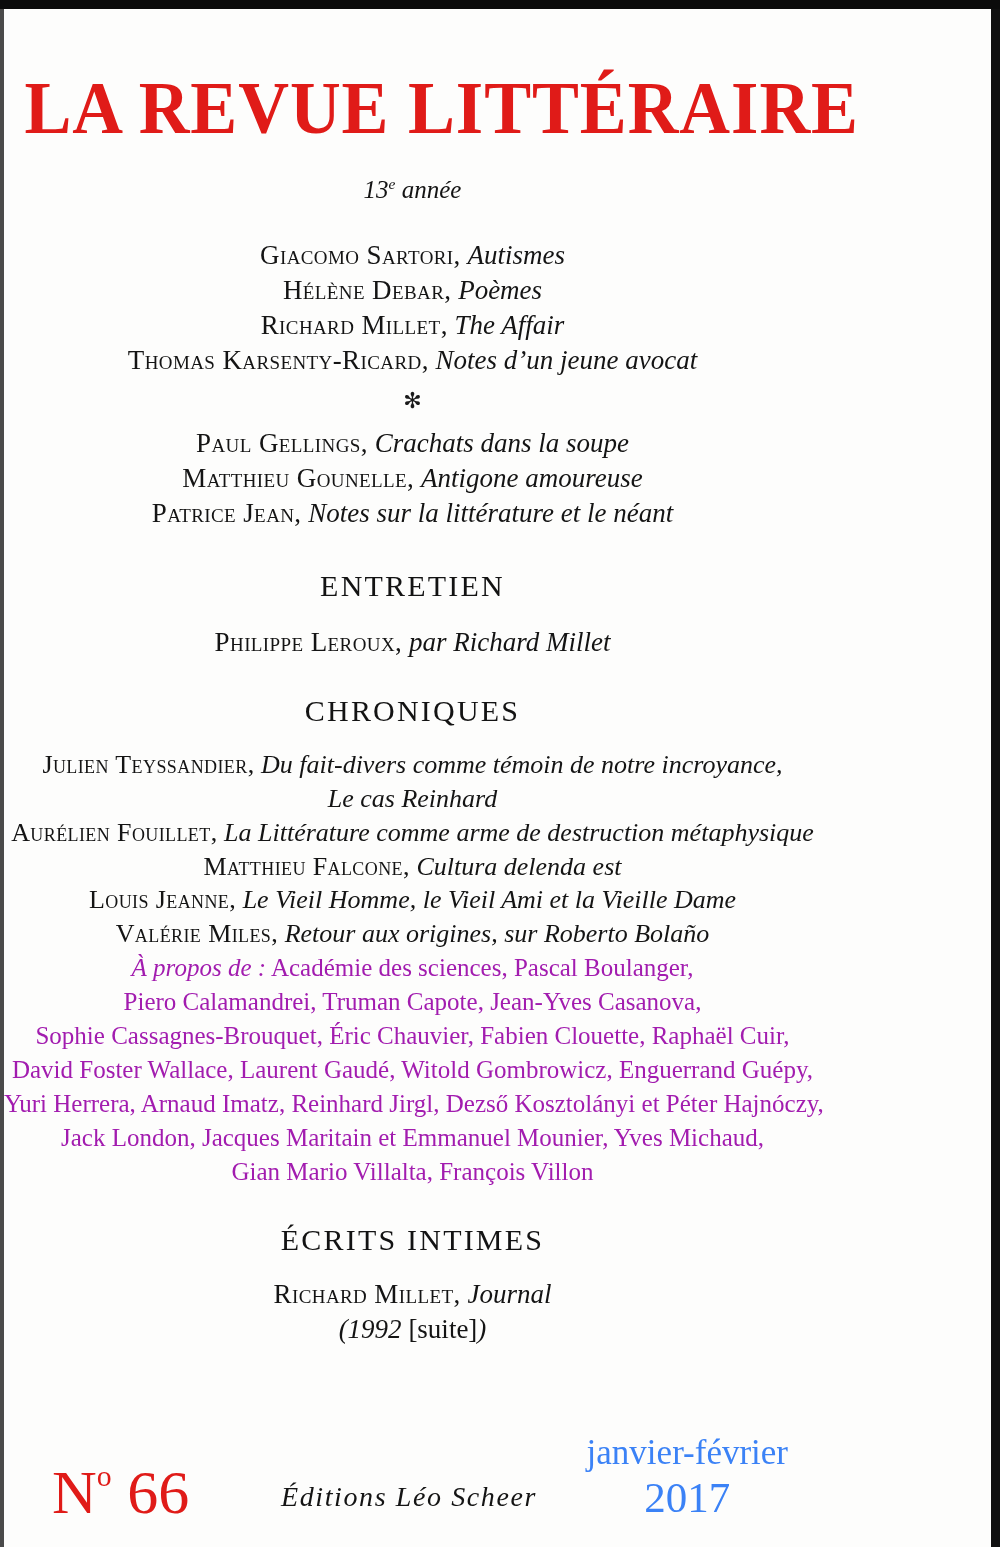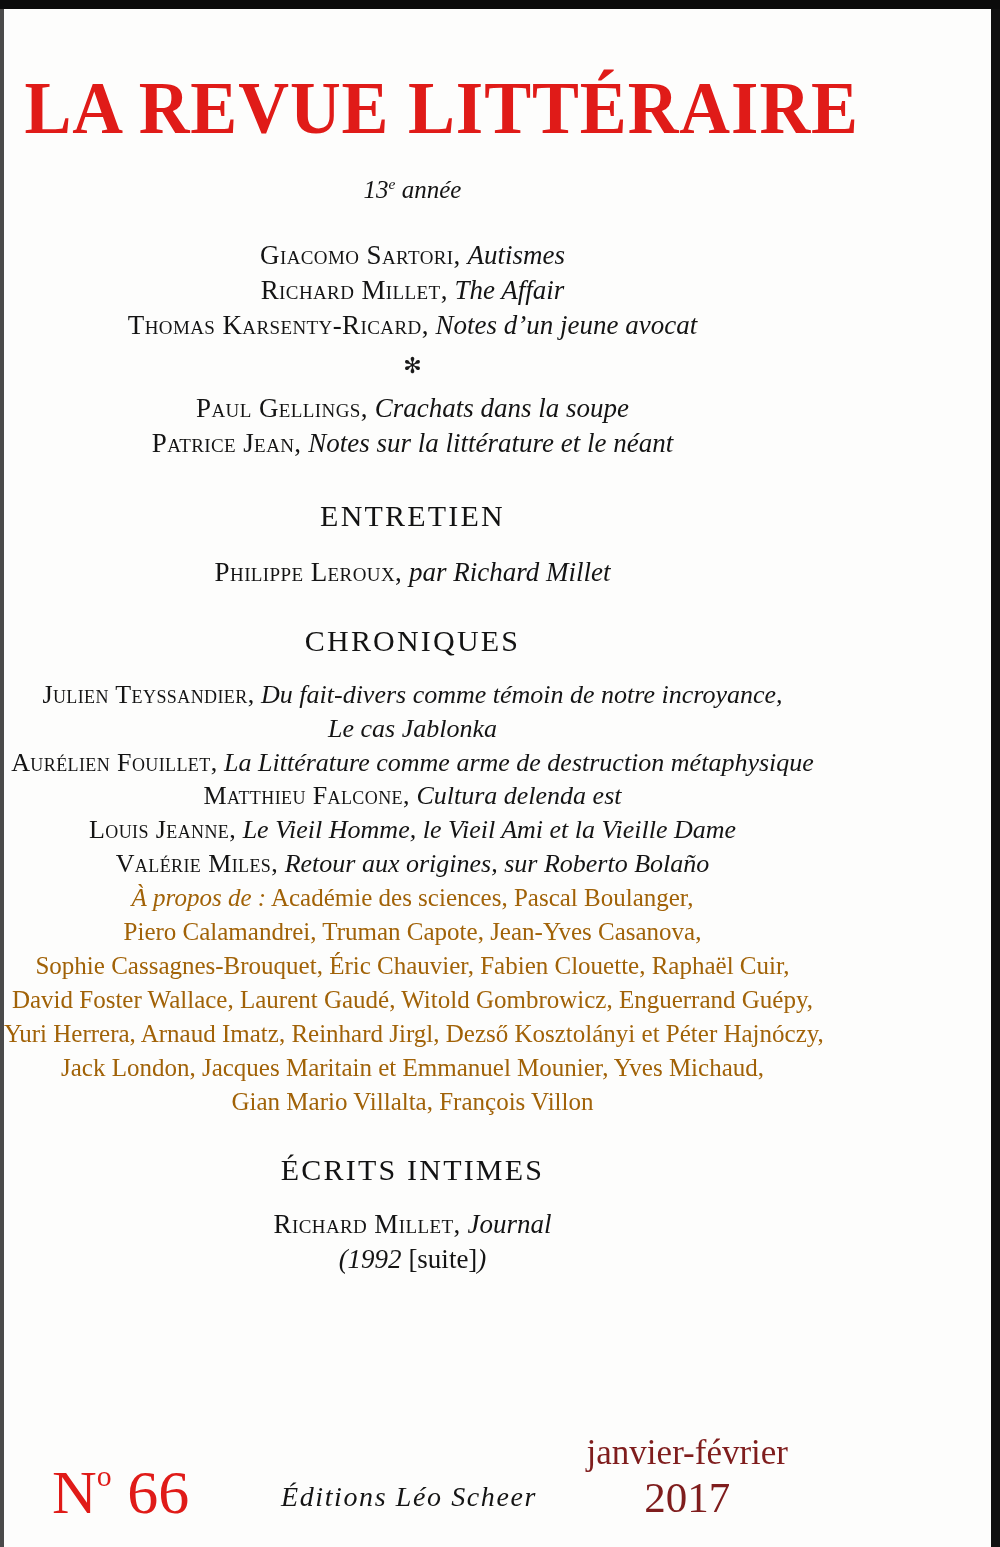--- a/index.html
+++ b/index.html
@@ -122,21 +122,21 @@
     margin-bottom: 16px;
   }
 
   
   .chroniques .entry { font-size: 26px; line-height: 1.30; }
 
   
   .notes-body {
     font-size: 25px;
     line-height: 1.36;
-    color: #a16207;
+    color: #a21caf;
   }
   .notes-body .lead {
     font-style: italic;
   }
   .notes-line { white-space: nowrap; }
 
   
   .journal-line {
     font-size: 27px;
     line-height: 1.3;
@@ -180,21 +180,21 @@
     font-style: italic;
     font-size: 28px;
     letter-spacing: 1.6px;
     color: #141414;
   }
   .date-block {
     position: absolute;
     right: 26px;
     bottom: 10px;
     text-align: center;
-    color: #7f1d1d;
+    color: #3b82f6;
     line-height: 1.0;
   }
   .date-block .month {
     font-size: 35px;
     white-space: nowrap;
     display: block;
   }
   .date-block .year {
     font-size: 43px;
     display: block;
@@ -211,37 +211,39 @@
   <div class="edge-right"></div>
 
   <div class="page">
 
     <div class="masthead">LA REVUE LITTÉRAIRE</div>
 
     <div class="annee"><span>13</span><span class="sup">e</span> <span>année</span></div>
 
     <div class="entry-list block-1">
       <div class="entry"><span class="who">Giacomo Sartori,</span> <span class="what">Autismes</span></div>
+      <div class="entry"><span class="who">Hélène Debar,</span> <span class="what">Poèmes</span></div>
       <div class="entry"><span class="who">Richard Millet,</span> <span class="what">The Affair</span></div>
       <div class="entry"><span class="who">Thomas Karsenty-Ricard,</span> <span class="what">Notes d’un jeune avocat</span></div>
     </div>
 
     <div class="star">✻</div>
 
     <div class="entry-list block-2">
       <div class="entry"><span class="who">Paul Gellings,</span> <span class="what">Crachats dans la soupe</span></div>
+      <div class="entry"><span class="who">Matthieu Gounelle,</span> <span class="what">Antigone amoureuse</span></div>
       <div class="entry"><span class="who">Patrice Jean,</span> <span class="what">Notes sur la littérature et le néant</span></div>
     </div>
 
     <div class="section-head">ENTRETIEN</div>
     <div class="entry"><span class="who">Philippe Leroux,</span> <span class="what">par Richard Millet</span></div>
 
     <div class="section-head tight">CHRONIQUES</div>
     <div class="entry-list chroniques">
-      <div class="entry wrap"><span class="who">Julien Teyssandier,</span> <span class="what">Du fait-divers comme témoin de notre incroyance,</span><span class="cont">Le cas Jablonka</span></div>
+      <div class="entry wrap"><span class="who">Julien Teyssandier,</span> <span class="what">Du fait-divers comme témoin de notre incroyance,</span><span class="cont">Le cas Reinhard</span></div>
       <div class="entry"><span class="who">Aurélien Fouillet,</span> <span class="what">La Littérature comme arme de destruction métaphysique</span></div>
       <div class="entry"><span class="who">Matthieu Falcone,</span> <span class="what">Cultura delenda est</span></div>
       <div class="entry"><span class="who">Louis Jeanne,</span> <span class="what">Le Vieil Homme, le Vieil Ami et la Vieille Dame</span></div>
       <div class="entry"><span class="who">Valérie Miles,</span> <span class="what">Retour aux origines, sur Roberto Bolaño</span></div>
     </div>
 
     <div class="notes-body">
       <div class="notes-line"><span class="lead">À propos de :</span> <span>Académie des sciences, Pascal Boulanger,</span></div>
       <div class="notes-line">Piero Calamandrei, Truman Capote, Jean-Yves Casanova,</div>
       <div class="notes-line">Sophie Cassagnes-Brouquet, Éric Chauvier, Fabien Clouette, Raphaël Cuir,</div>

